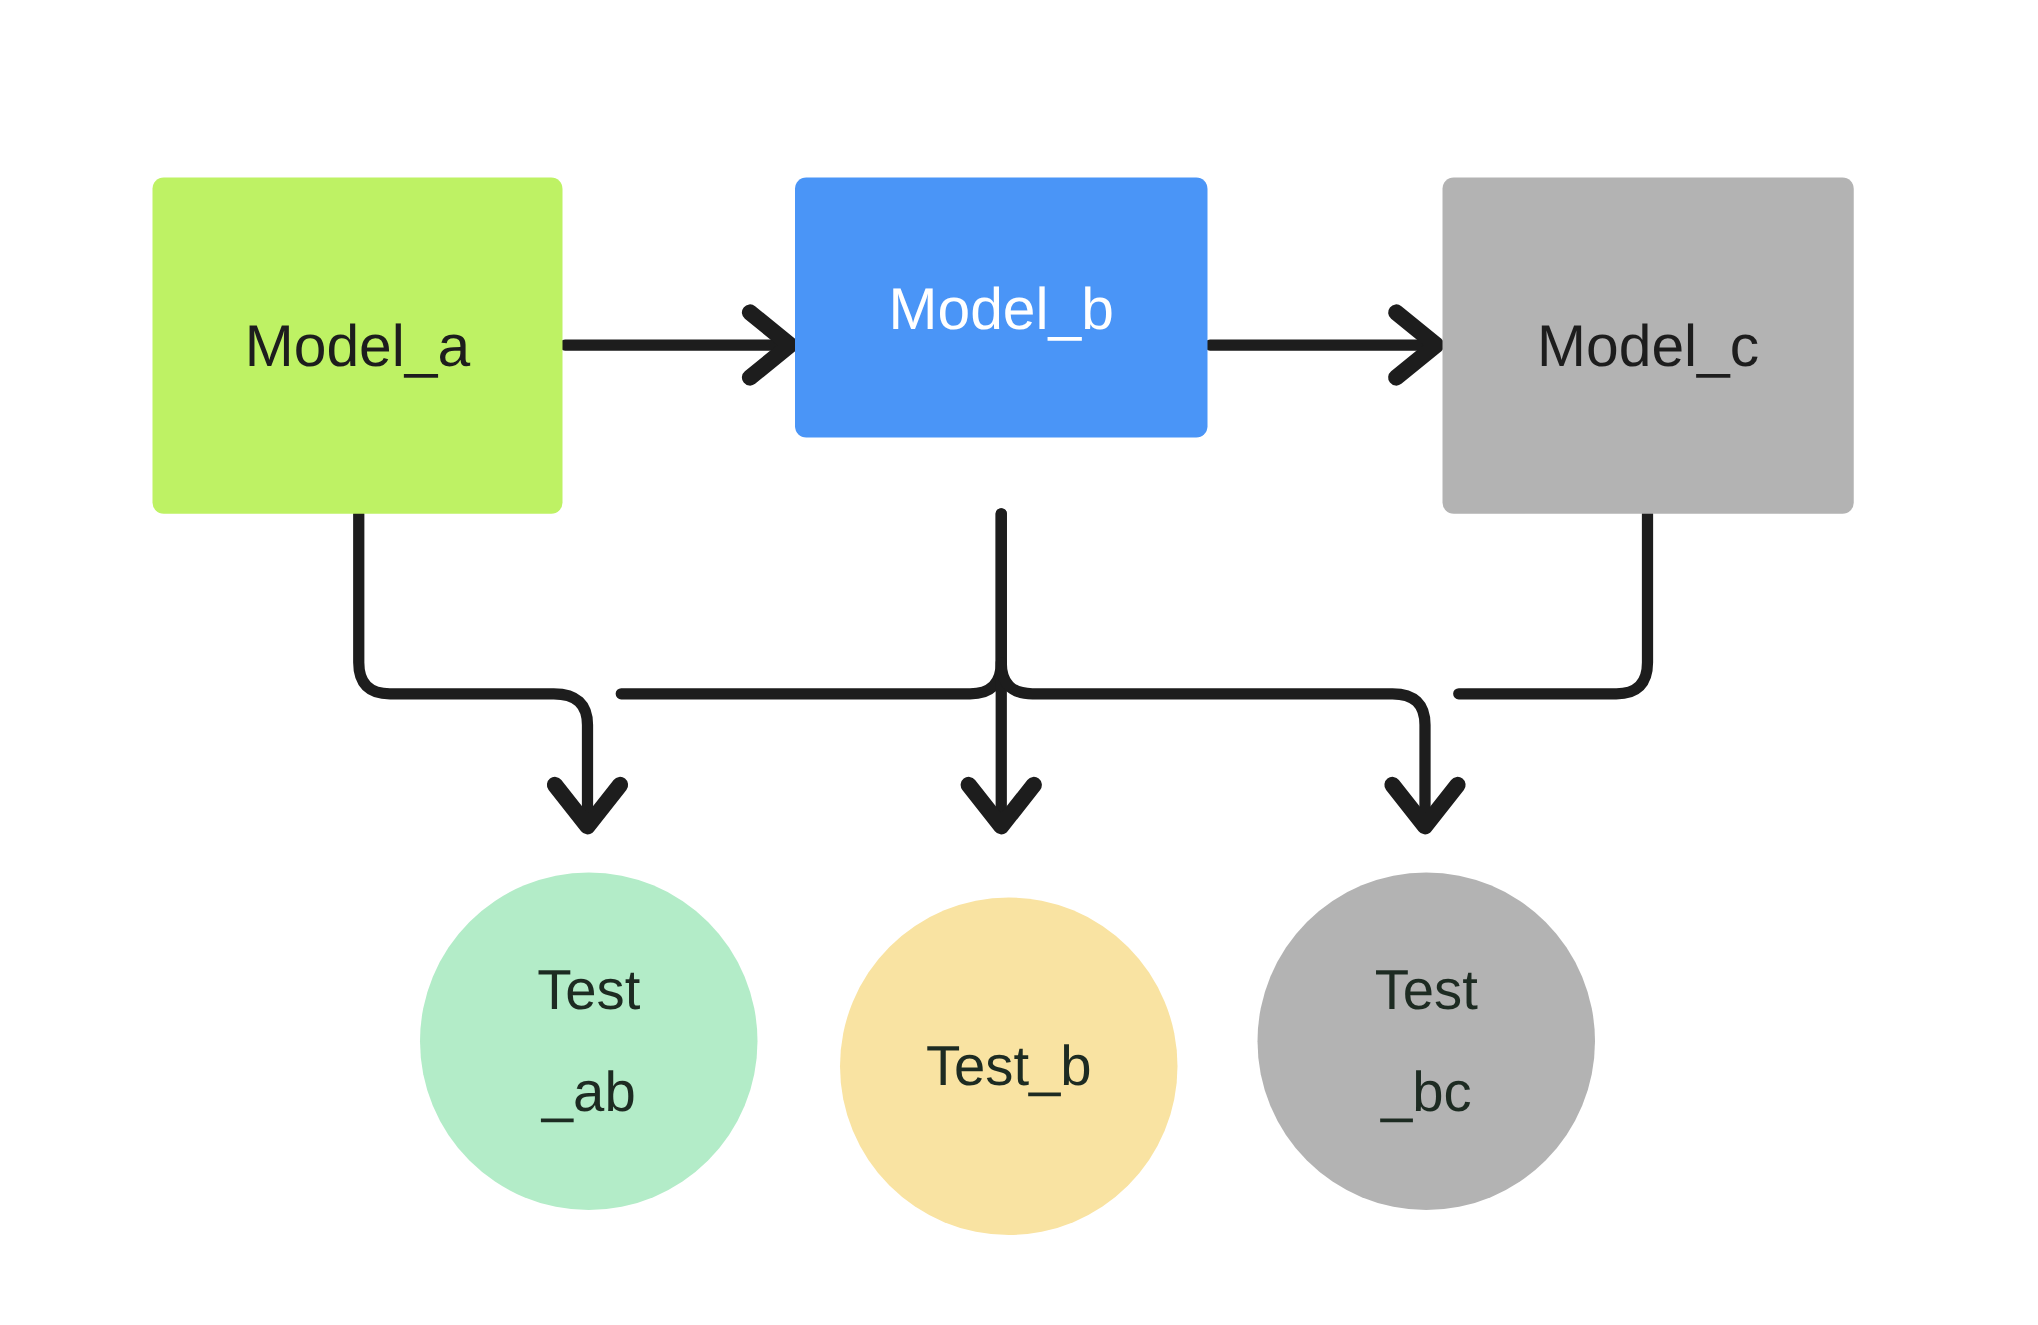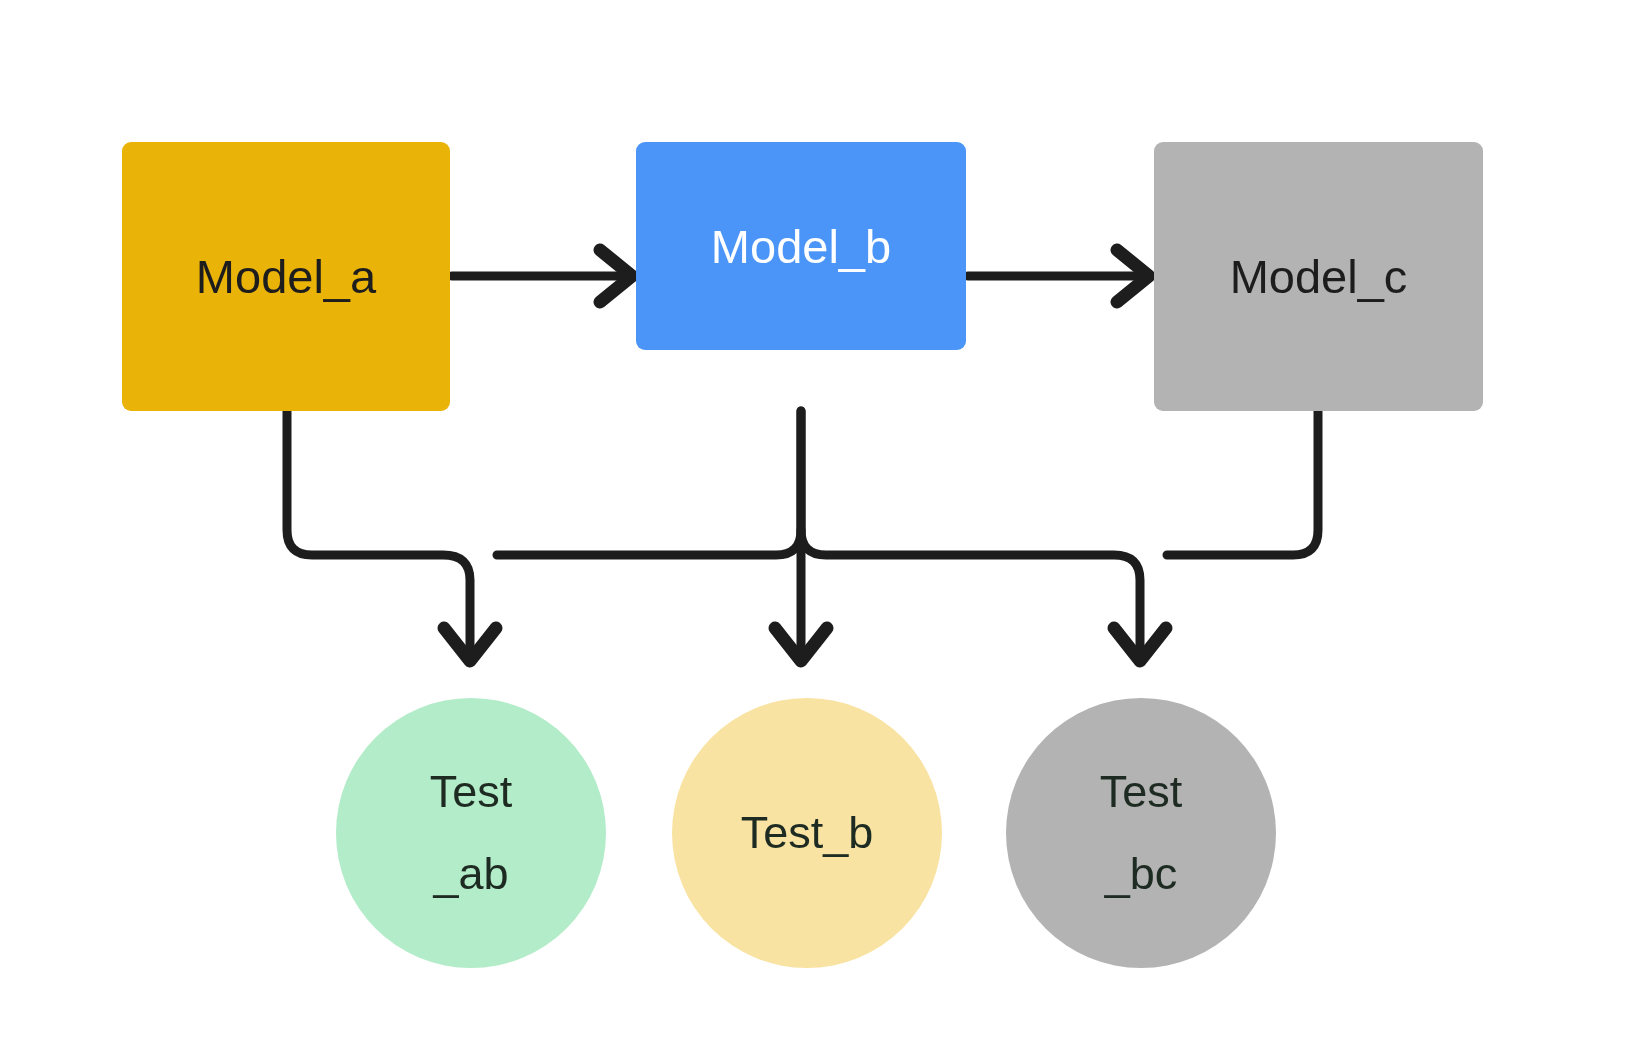--- a/index.html
+++ b/index.html
@@ -72,21 +72,21 @@
   }
   .node-circle .node-label {
     font-size: 45px;
     line-height: 82px;
     font-family: "Liberation Sans", sans-serif;
     white-space: nowrap;
     color: #1d2b22;
   }
   .node-circle.one-line .node-label { line-height: 48px; }
   #circle-test-ab { left: 336px; top: 698px; width: 270px; height: 270px; }
-  #circle-test-b  { left: 672px; top: 698px; width: 270px; height: 270px; }
+  #circle-test-b  { left: 672px; top: 718px; width: 270px; height: 270px; }
   #circle-test-bc { left: 1006px; top: 698px; width: 270px; height: 270px; }
 </style>
 </head>
 <body>
 
 <div id="stage">
 
 
   <svg id="edges" viewBox="0 0 1630 1060" width="1630" height="1060" xmlns="http://www.w3.org/2000/svg">
     <g fill="none" stroke="#1d1d1d" stroke-width="9" stroke-linecap="round" stroke-linejoin="round">
@@ -119,21 +119,21 @@
         <path d="M801,530 Q801,555 826,555 L1114,555 Q1140,555 1140,580 L1140,655"></path>
         <path d="M1114,628 L1140,661 L1166,628" stroke-width="13"></path>
       </g>
 
       <g>
         <path d="M1318,411 L1318,530 Q1318,555 1293,555 L1167,555"></path>
       </g>
     </g>
   </svg>
 
-  <div class="node-box" id="box-model-a" style="background:#eab308;">
+  <div class="node-box" id="box-model-a" style="background:#bef264;">
     <span class="node-label" style="color:#1d1d1d;">Model_a</span>
   </div>
 
   <div class="node-box" id="box-model-b" style="background:#4a95f7;">
     <span class="node-label" style="color:#ffffff;">Model_b</span>
   </div>
 
   <div class="node-box" id="box-model-c" style="background:#b3b3b3;">
     <span class="node-label" style="color:#1d1d1d;">Model_c</span>
   </div>

